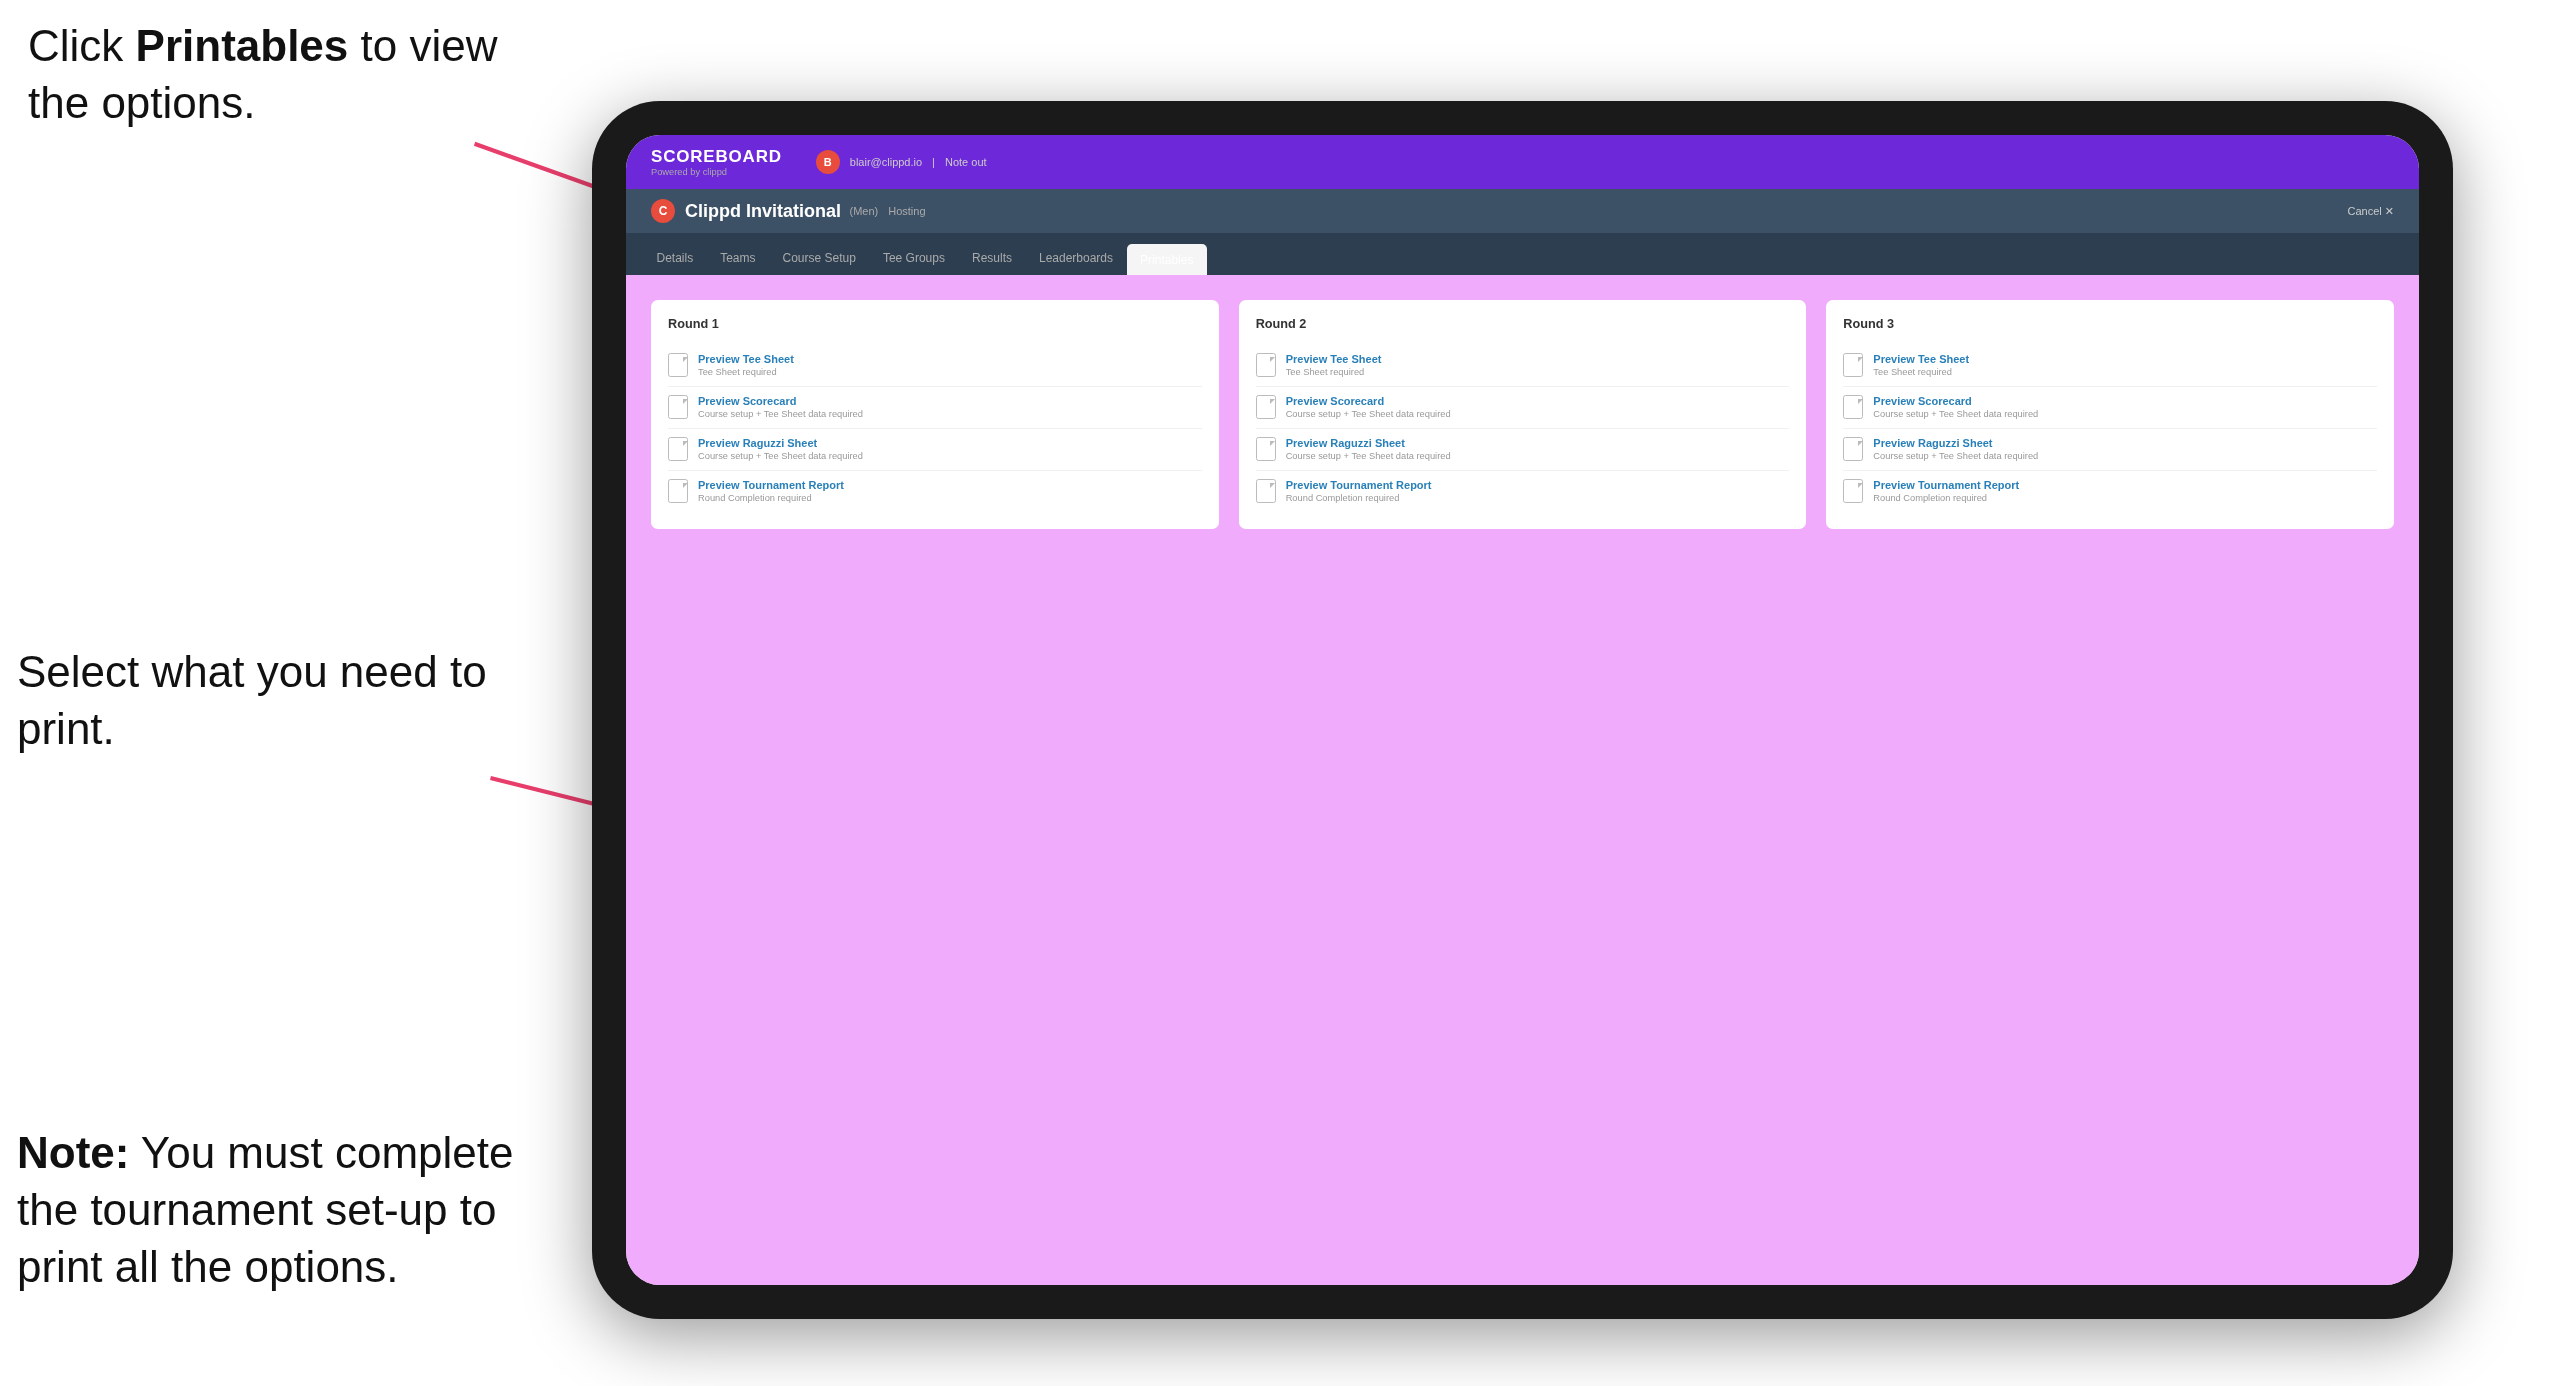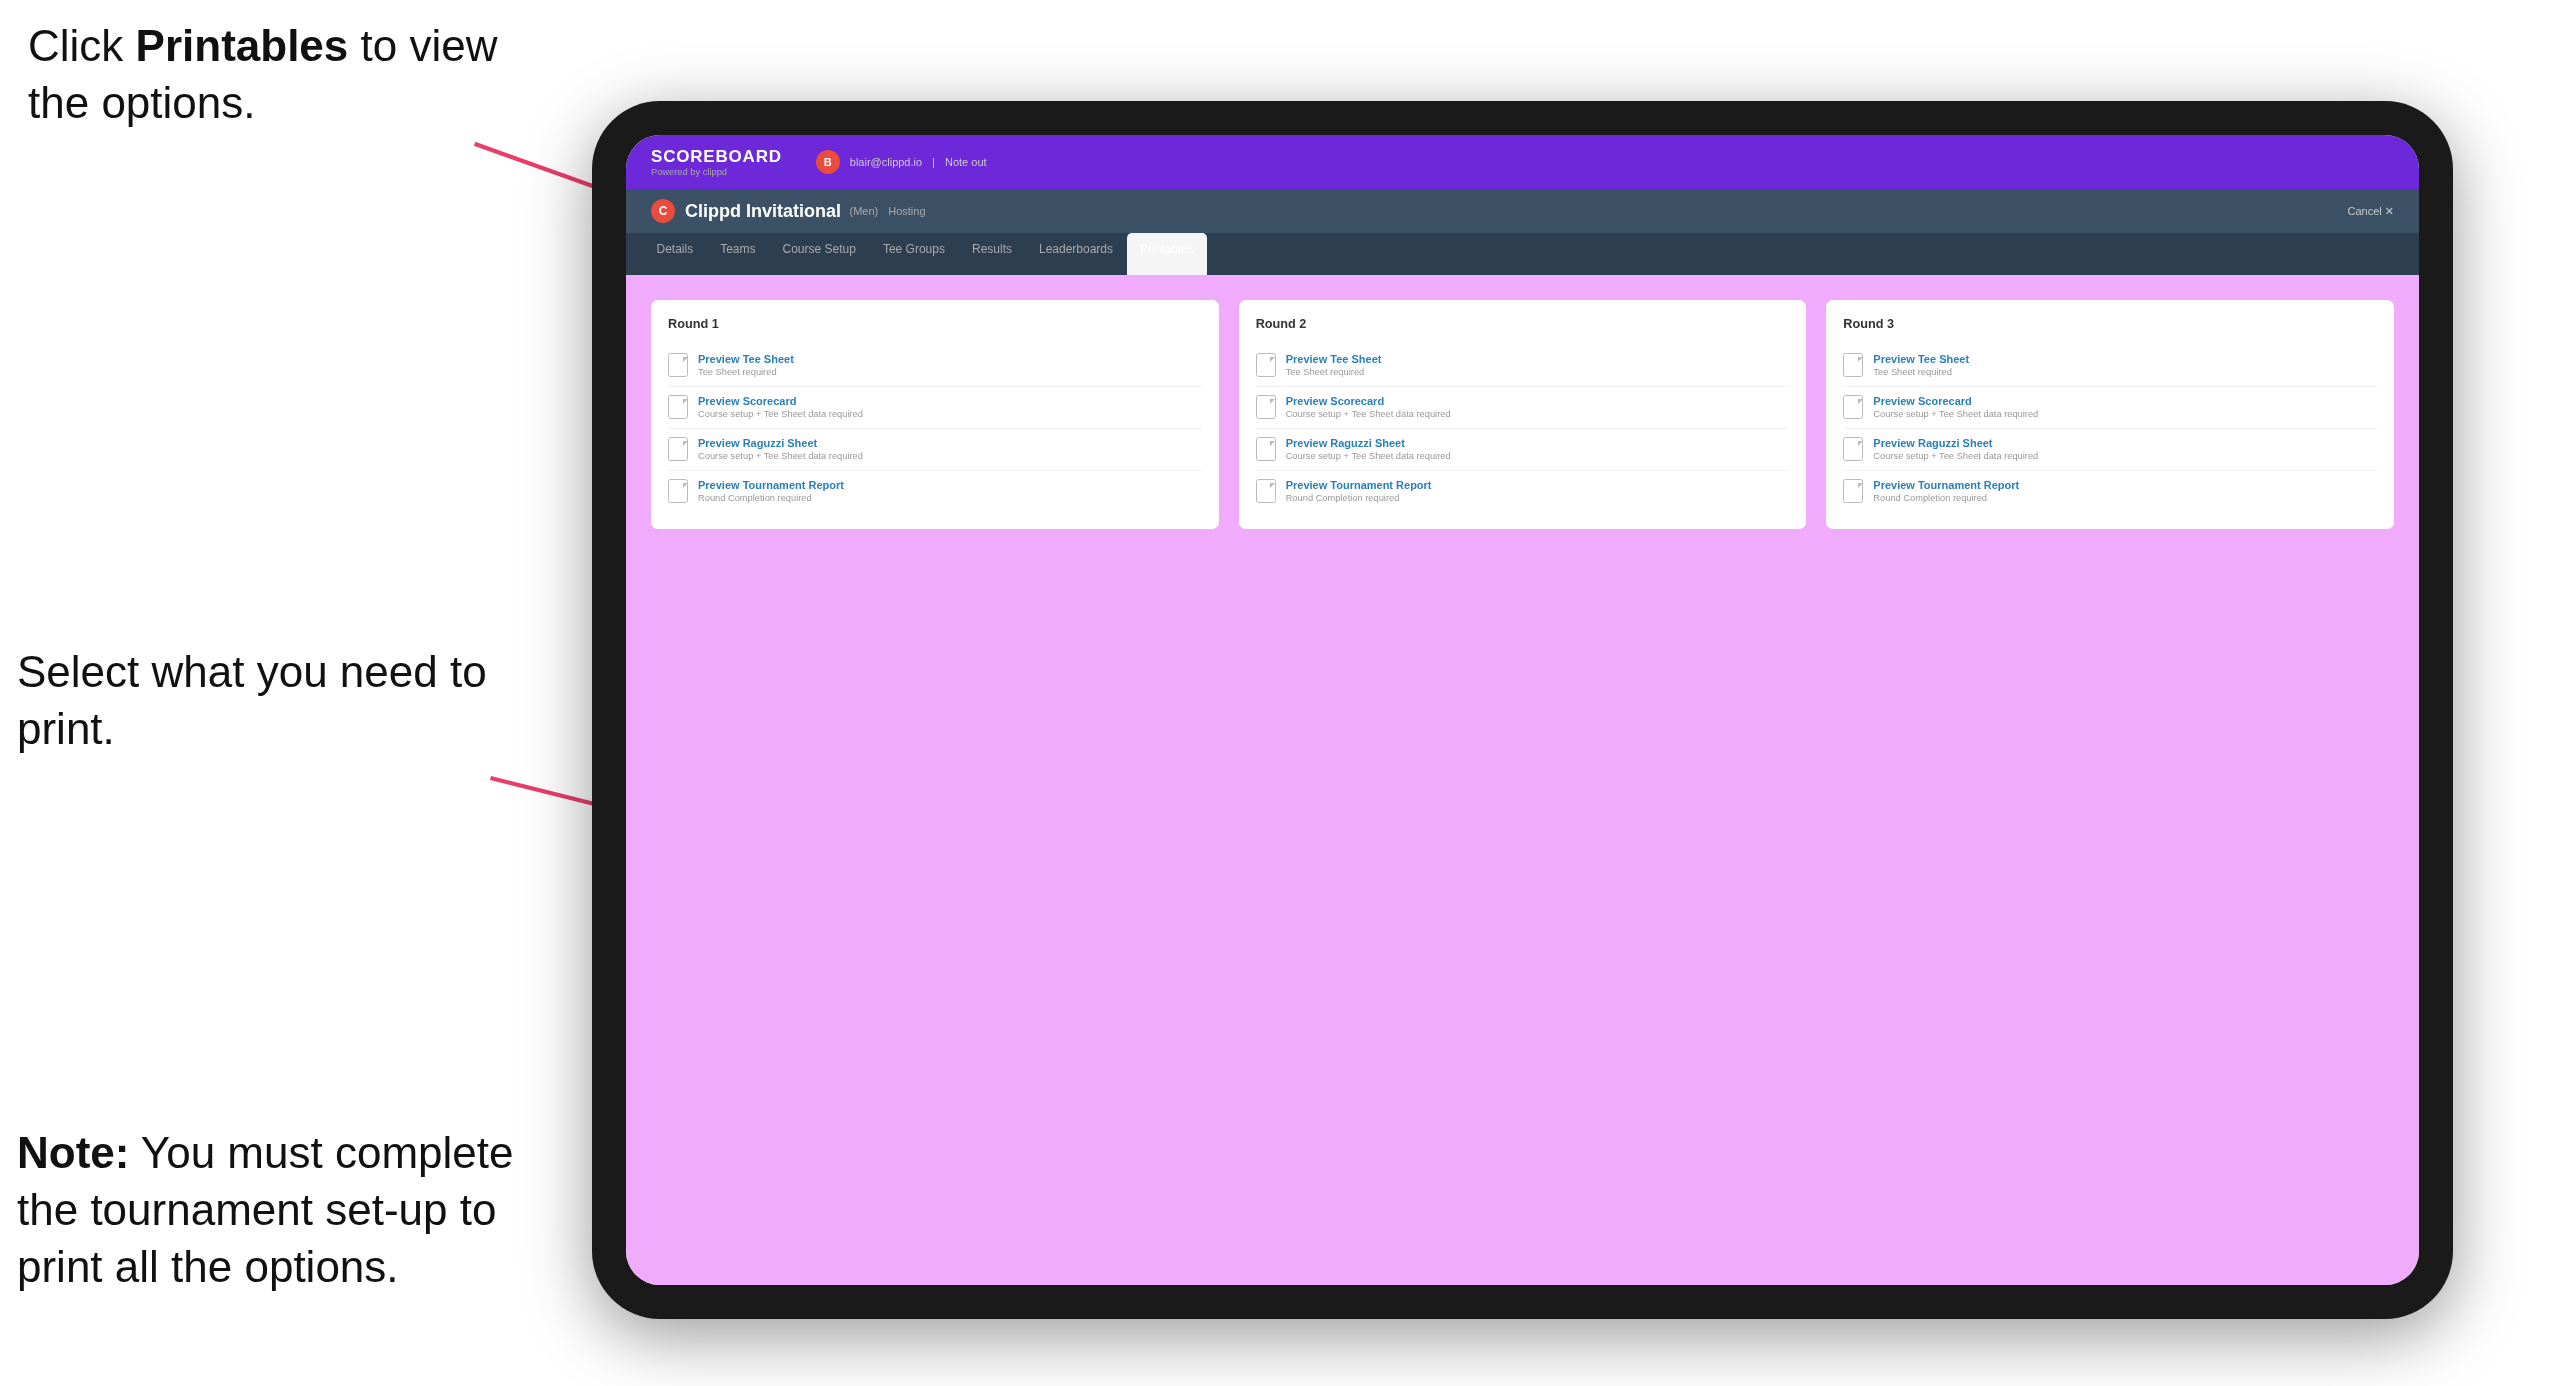--- a/index.html
+++ b/index.html
@@ -190,20 +190,21 @@
       color: #ccc;
       font-size: 11px;
       cursor: pointer;
     }
 
     
     .tab-bar {
       background: #2c3e50;
       height: 42px;
       display: flex;
+      align-items: flex-end;
       padding: 0 17px;
       flex-shrink: 0;
     }
     .tab-item {
       color: #aaa;
       font-size: 12px;
       padding: 8.5px 13.5px;
       cursor: pointer;
       border-bottom: 2.5px solid transparent;
       margin-bottom: 0;

